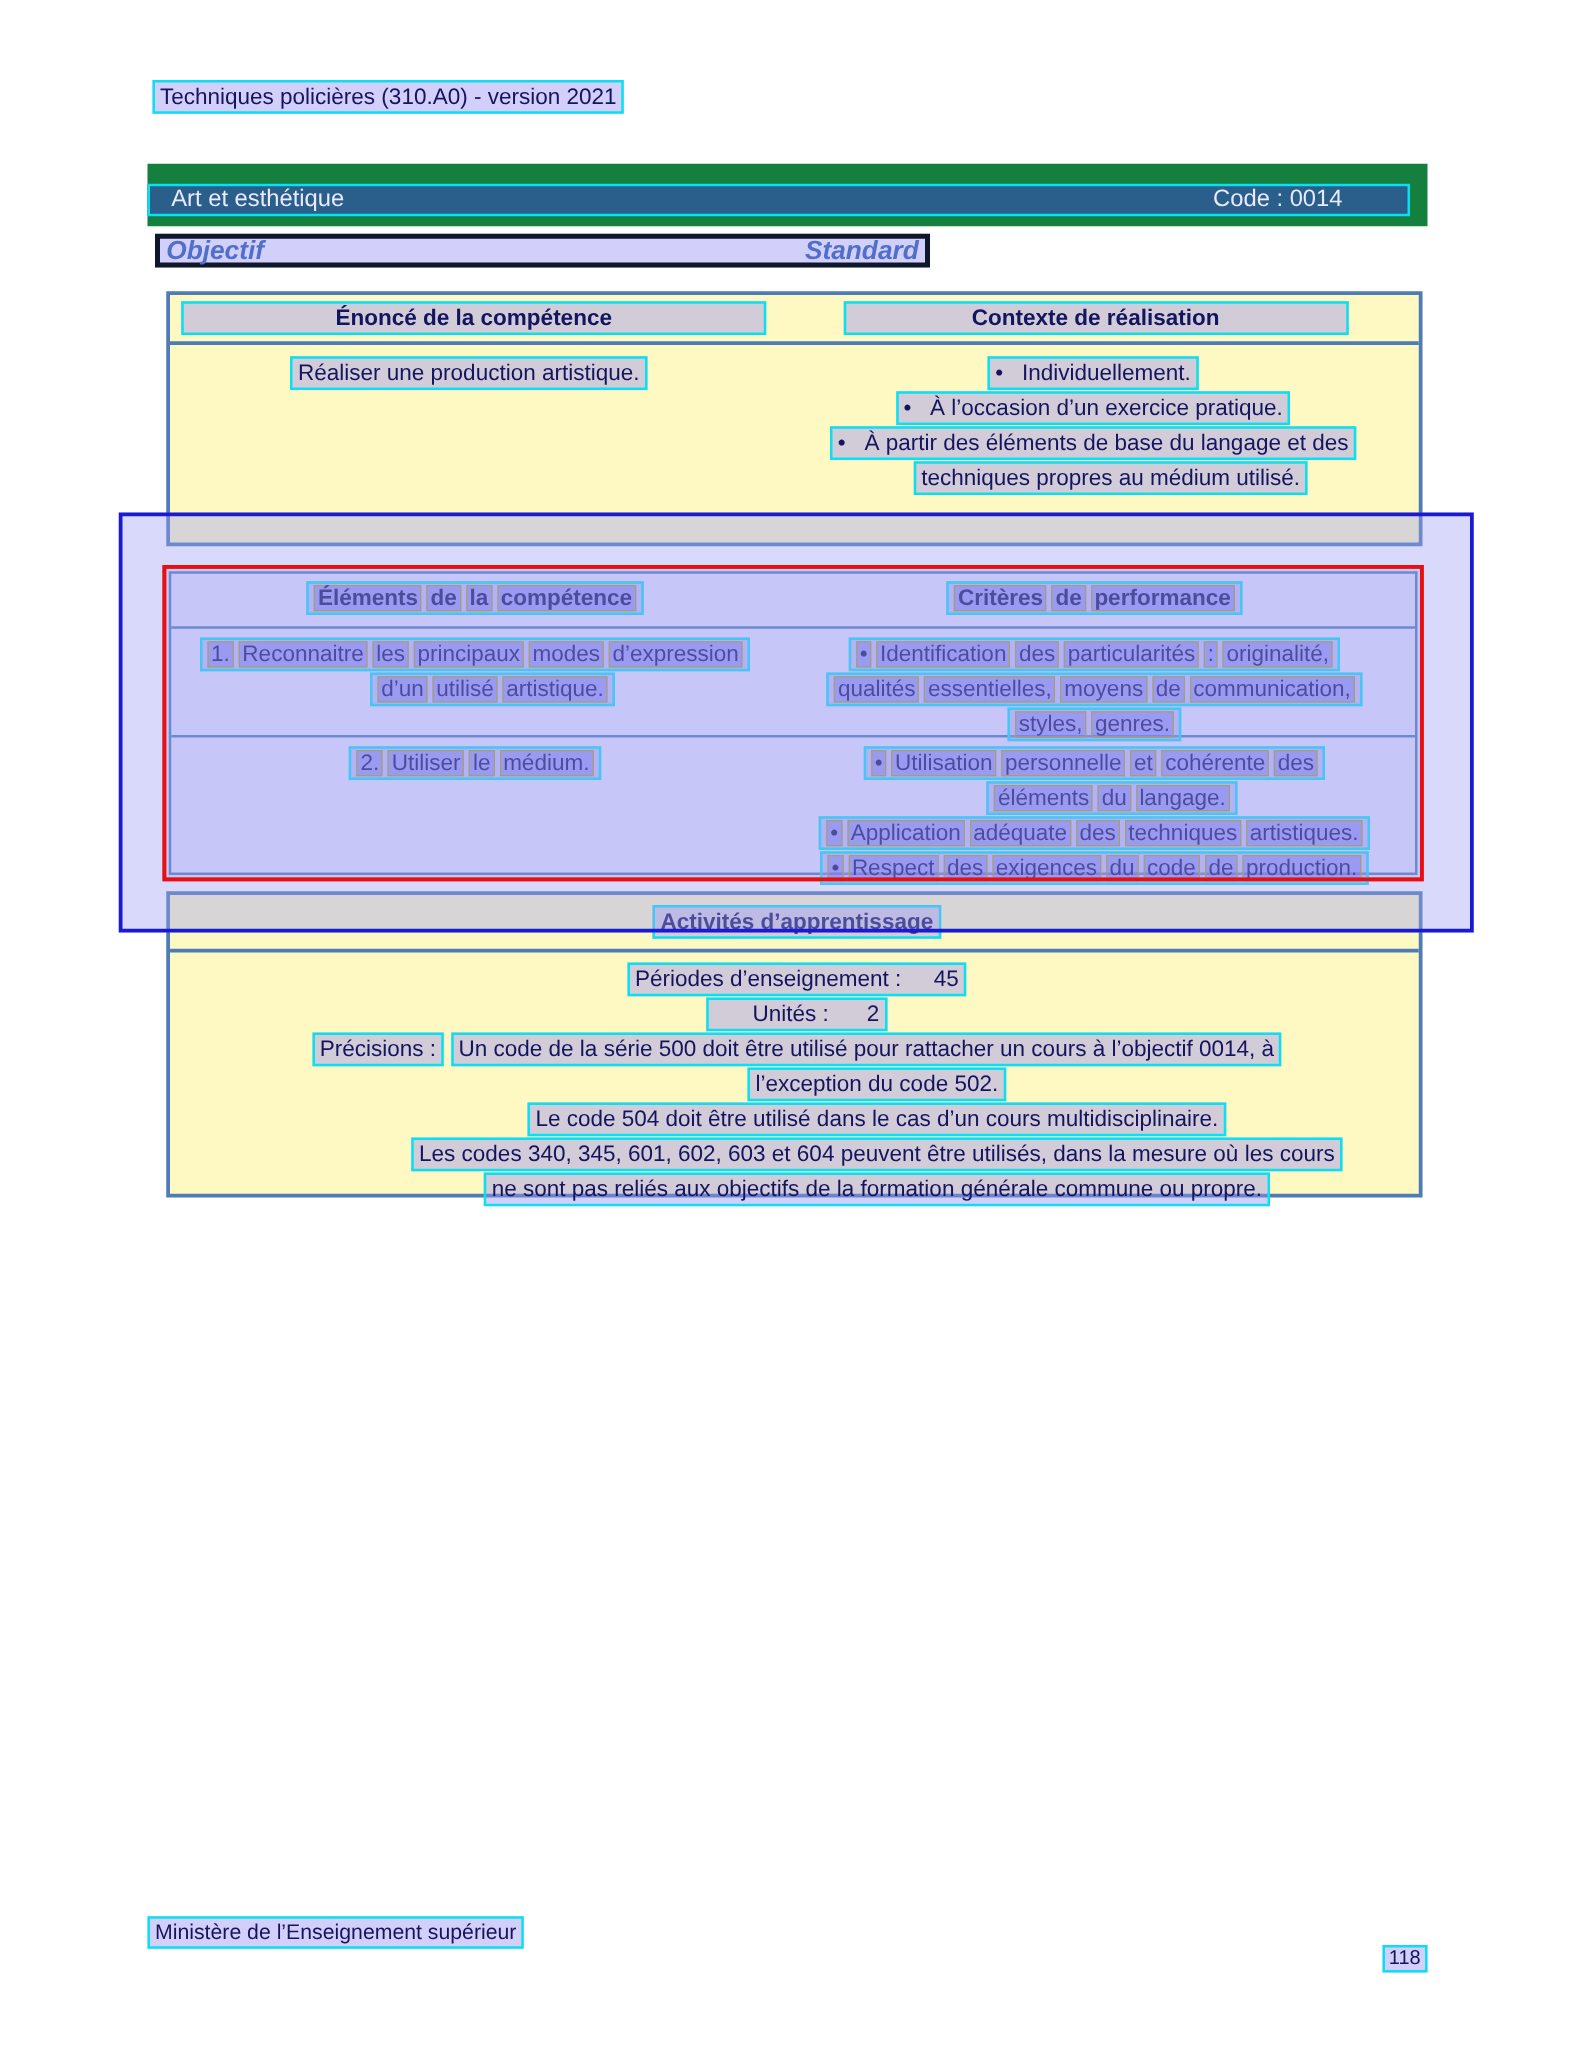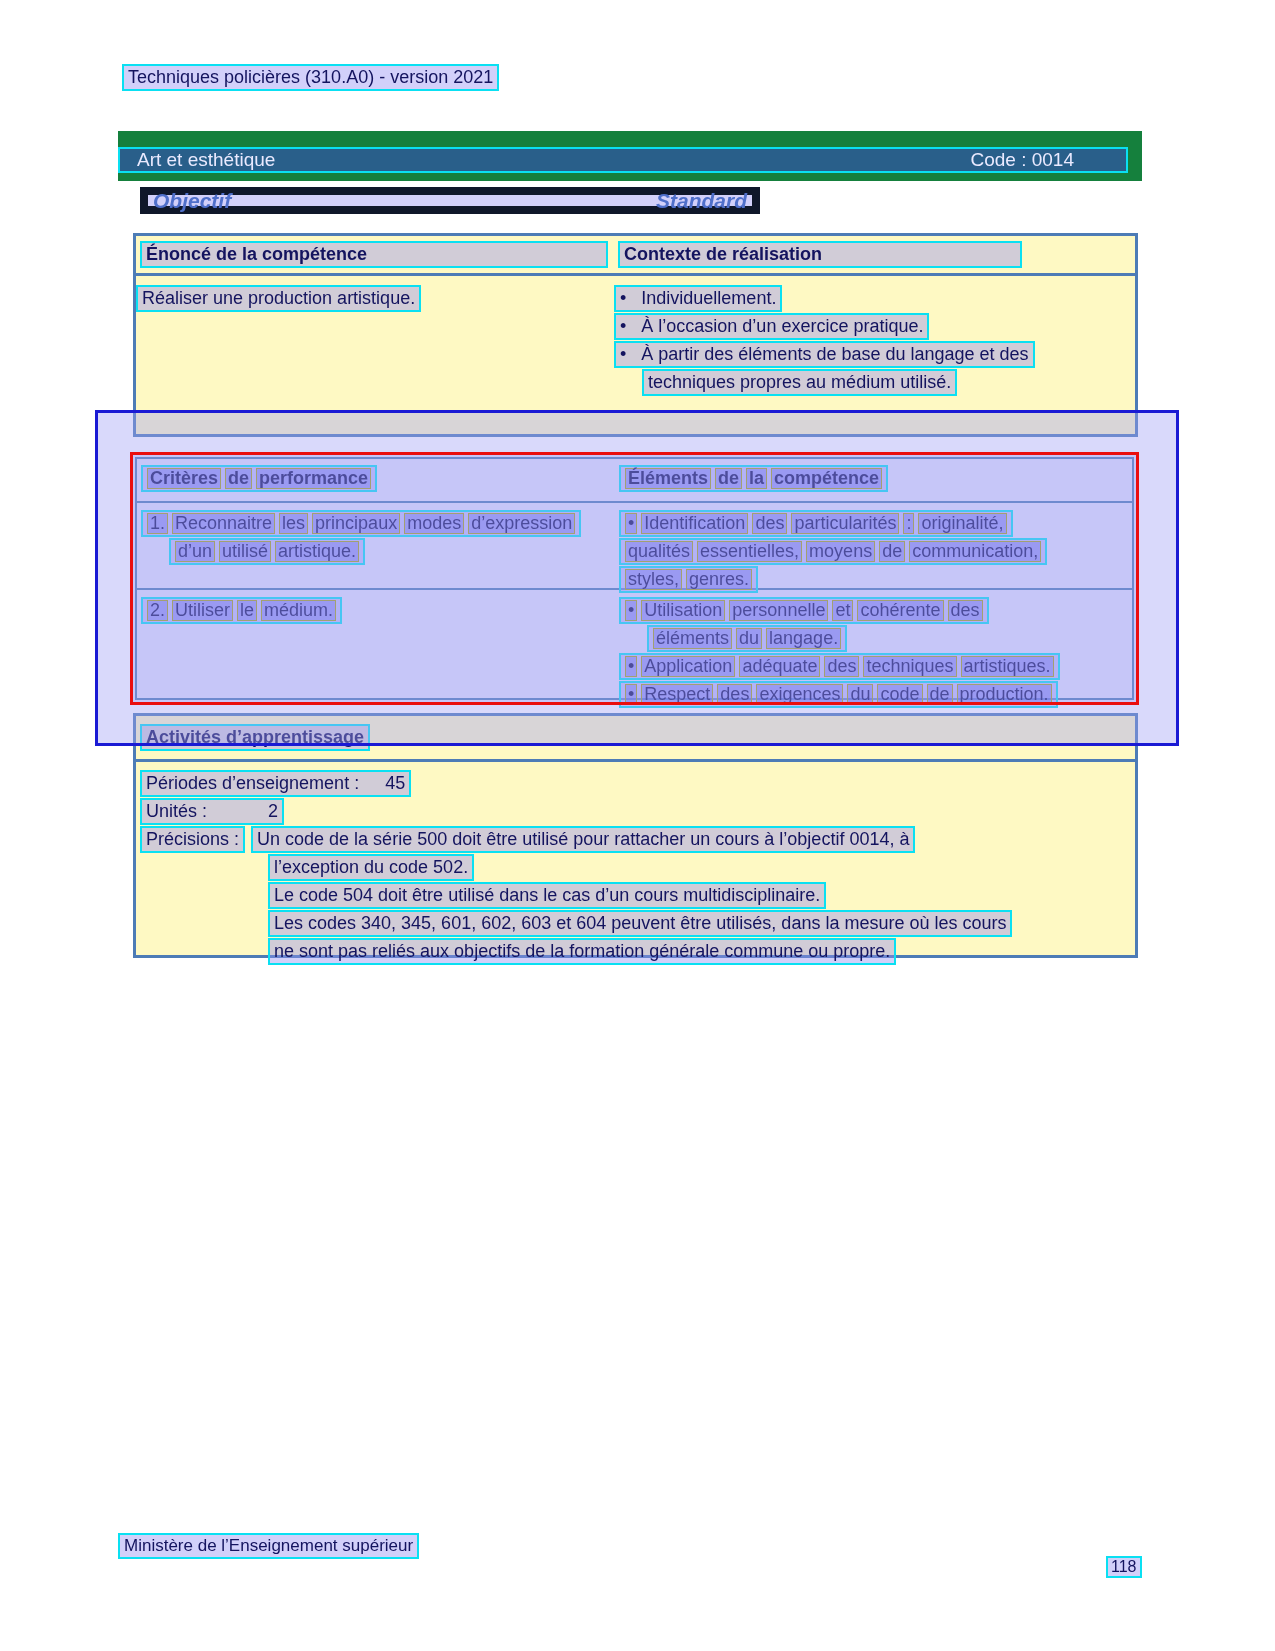--- a/index.html
+++ b/index.html
@@ -1,38 +1,38 @@
 <!DOCTYPE html>
 <html><head>
 <meta charset="utf-8">
 <style>
   html,body{margin:0;padding:0;background:#ffffff;}
   .page{position:relative;width:1275px;height:1651px;background:#ffffff;
-        font-family:"Liberation Sans", sans-serif;color:#14145f;overflow:hidden;}
+        font-family:"Liberation Sans", sans-serif;color:#14145f;overflow:hidden;text-align:center;}
 
   
   .hl{display:inline-block;background:rgba(148,142,242,.42);border:2px solid #0ae0f2;
       padding:1px 4px;line-height:21px;font-size:18px;white-space:nowrap;vertical-align:top;}
   .w{display:inline-block;border:1.5px solid #a3a11c;background:rgba(90,90,230,.40);
      padding:0 2px;margin-right:4px;line-height:19px;}
   .w:last-child{margin-right:0;}
 
   
   .doc-header{position:absolute;left:122px;top:64px;}
 
   
   .banner{position:absolute;left:118px;top:131px;width:1024px;height:50px;background:#15803d;}
   .banner-strip{position:absolute;left:0;top:16px;width:1010px;height:26px;box-sizing:border-box;
       background:rgba(62,62,215,.50);border:2px solid #0ae0f2;display:flex;
       justify-content:space-between;align-items:center;padding:0 52px 0 17px;
       color:#eaeaff;font-size:19px;}
 
   
-  .headings{position:absolute;left:140px;top:187px;width:620px;height:27px;box-sizing:border-box;
-      background:rgba(148,142,242,.42);border:8px solid #0f172a;display:flex;
+  .headings{position:absolute;left:124px;top:187px;width:620px;height:27px;box-sizing:border-box;
+      background:rgba(148,142,242,.42);border:4px solid #0f172a;display:flex;
       justify-content:space-between;align-items:center;padding:0 5px;}
   .headings .h{font-size:21px;font-weight:bold;font-style:italic;color:#4f6fca;}
 
   
   .tbl{position:absolute;left:133px;width:1005px;border:3px solid #4d7cb6;box-sizing:border-box;background:#fef9c3;}
   .t1{top:233px;height:204px;}
   .t3{top:713px;height:245px;}
   .grid2{display:grid;grid-template-columns:478px 1fr;}
   .thead{border-bottom:3px solid #4d7cb6;padding:5px 0 5px 4px;font-weight:bold;}
   .thead .hl{font-weight:bold;}
@@ -115,22 +115,22 @@
         <div class="line cont1">
           <span class="hl">techniques propres au médium utilisé.</span>
         </div>
       </div>
     </div>
   </div>
 
   <div class="redwrap">
     <div class="t2">
       <div class="t2-hdr grid2">
+        <div><span class="hl"><span class="w">Éléments</span><span class="w">de</span><span class="w">la</span><span class="w">compétence</span></span></div>
         <div><span class="hl"><span class="w">Critères</span><span class="w">de</span><span class="w">performance</span></span></div>
-        <div><span class="hl"><span class="w">Éléments</span><span class="w">de</span><span class="w">la</span><span class="w">compétence</span></span></div>
       </div>
       <div class="t2-r1 grid2">
         <div>
           <div class="line"><span class="hl"><span class="w">1.</span><span class="w">Reconnaitre</span><span class="w">les</span><span class="w">principaux</span><span class="w">modes</span><span class="w">d’expression</span></span></div>
           <div class="line cont2"><span class="hl"><span class="w">d’un</span><span class="w">utilisé</span><span class="w">artistique.</span></span></div>
         </div>
         <div>
           <div class="line"><span class="hl"><span class="w">•</span><span class="w">Identification</span><span class="w">des</span><span class="w">particularités</span><span class="w">:</span><span class="w">originalité,</span></span></div>
           <div class="line"><span class="hl"><span class="w">qualités</span><span class="w">essentielles,</span><span class="w">moyens</span><span class="w">de</span><span class="w">communication,</span></span></div>
           <div class="line"><span class="hl"><span class="w">styles,</span><span class="w">genres.</span></span></div>

